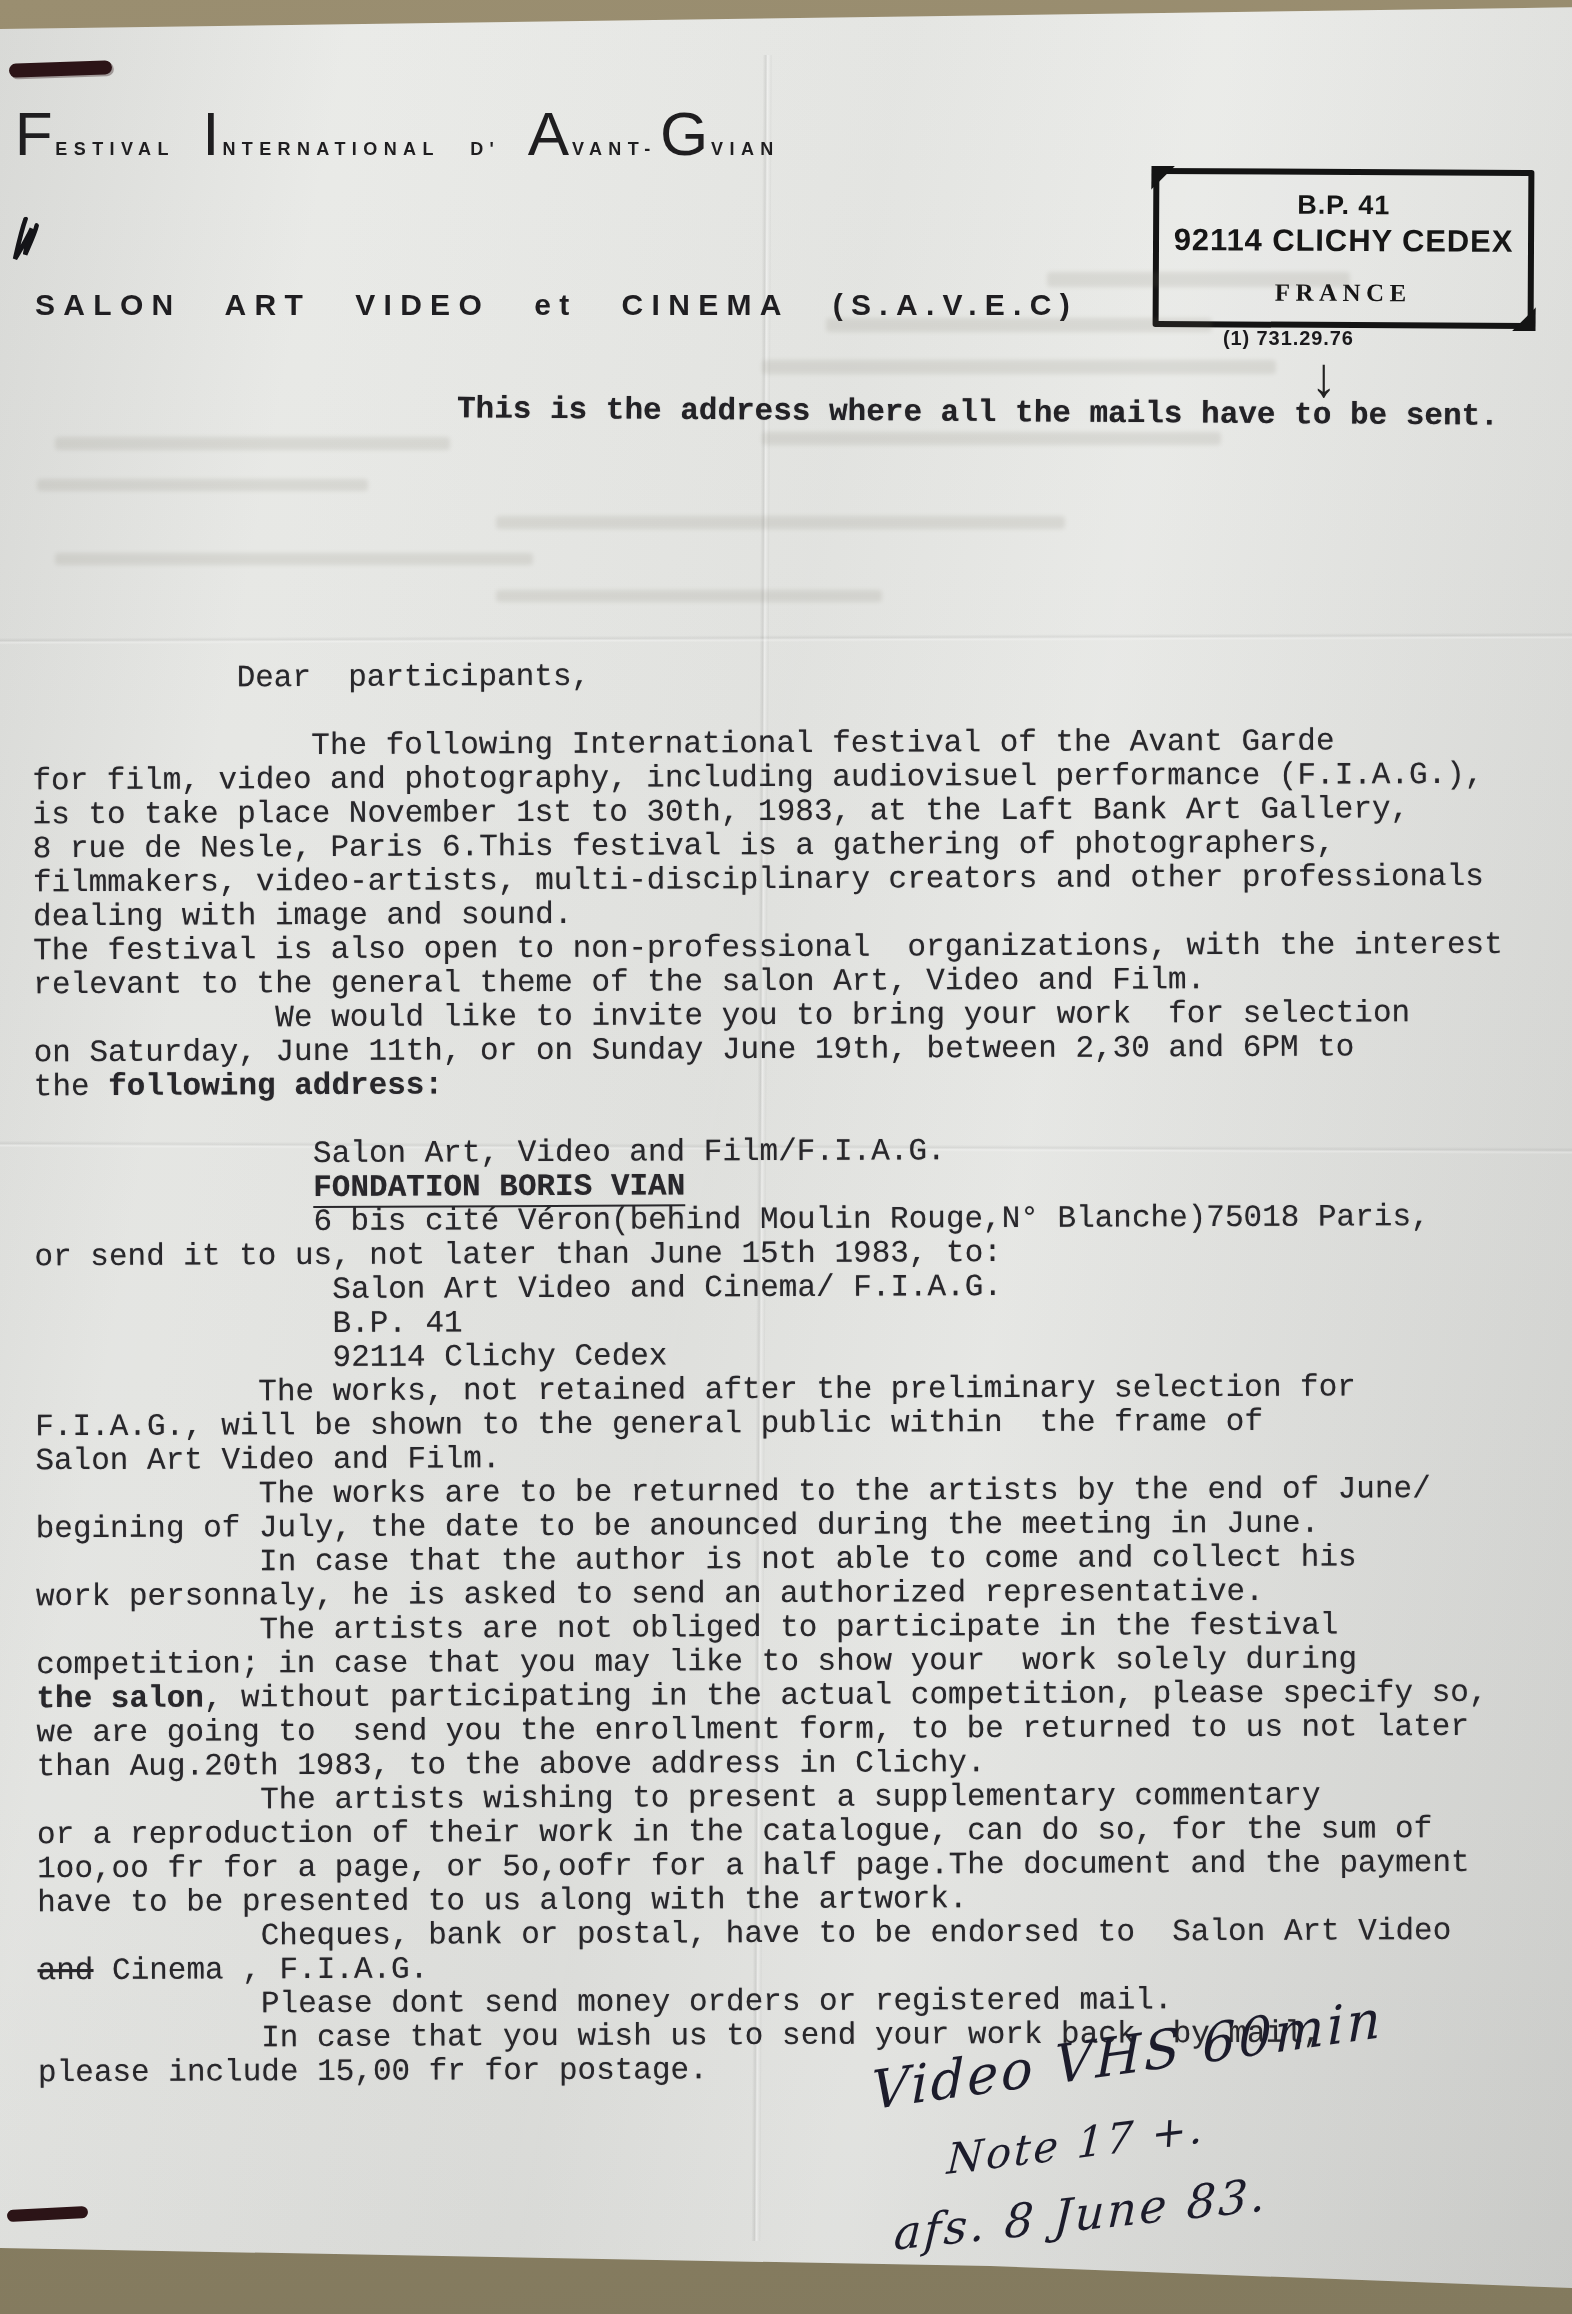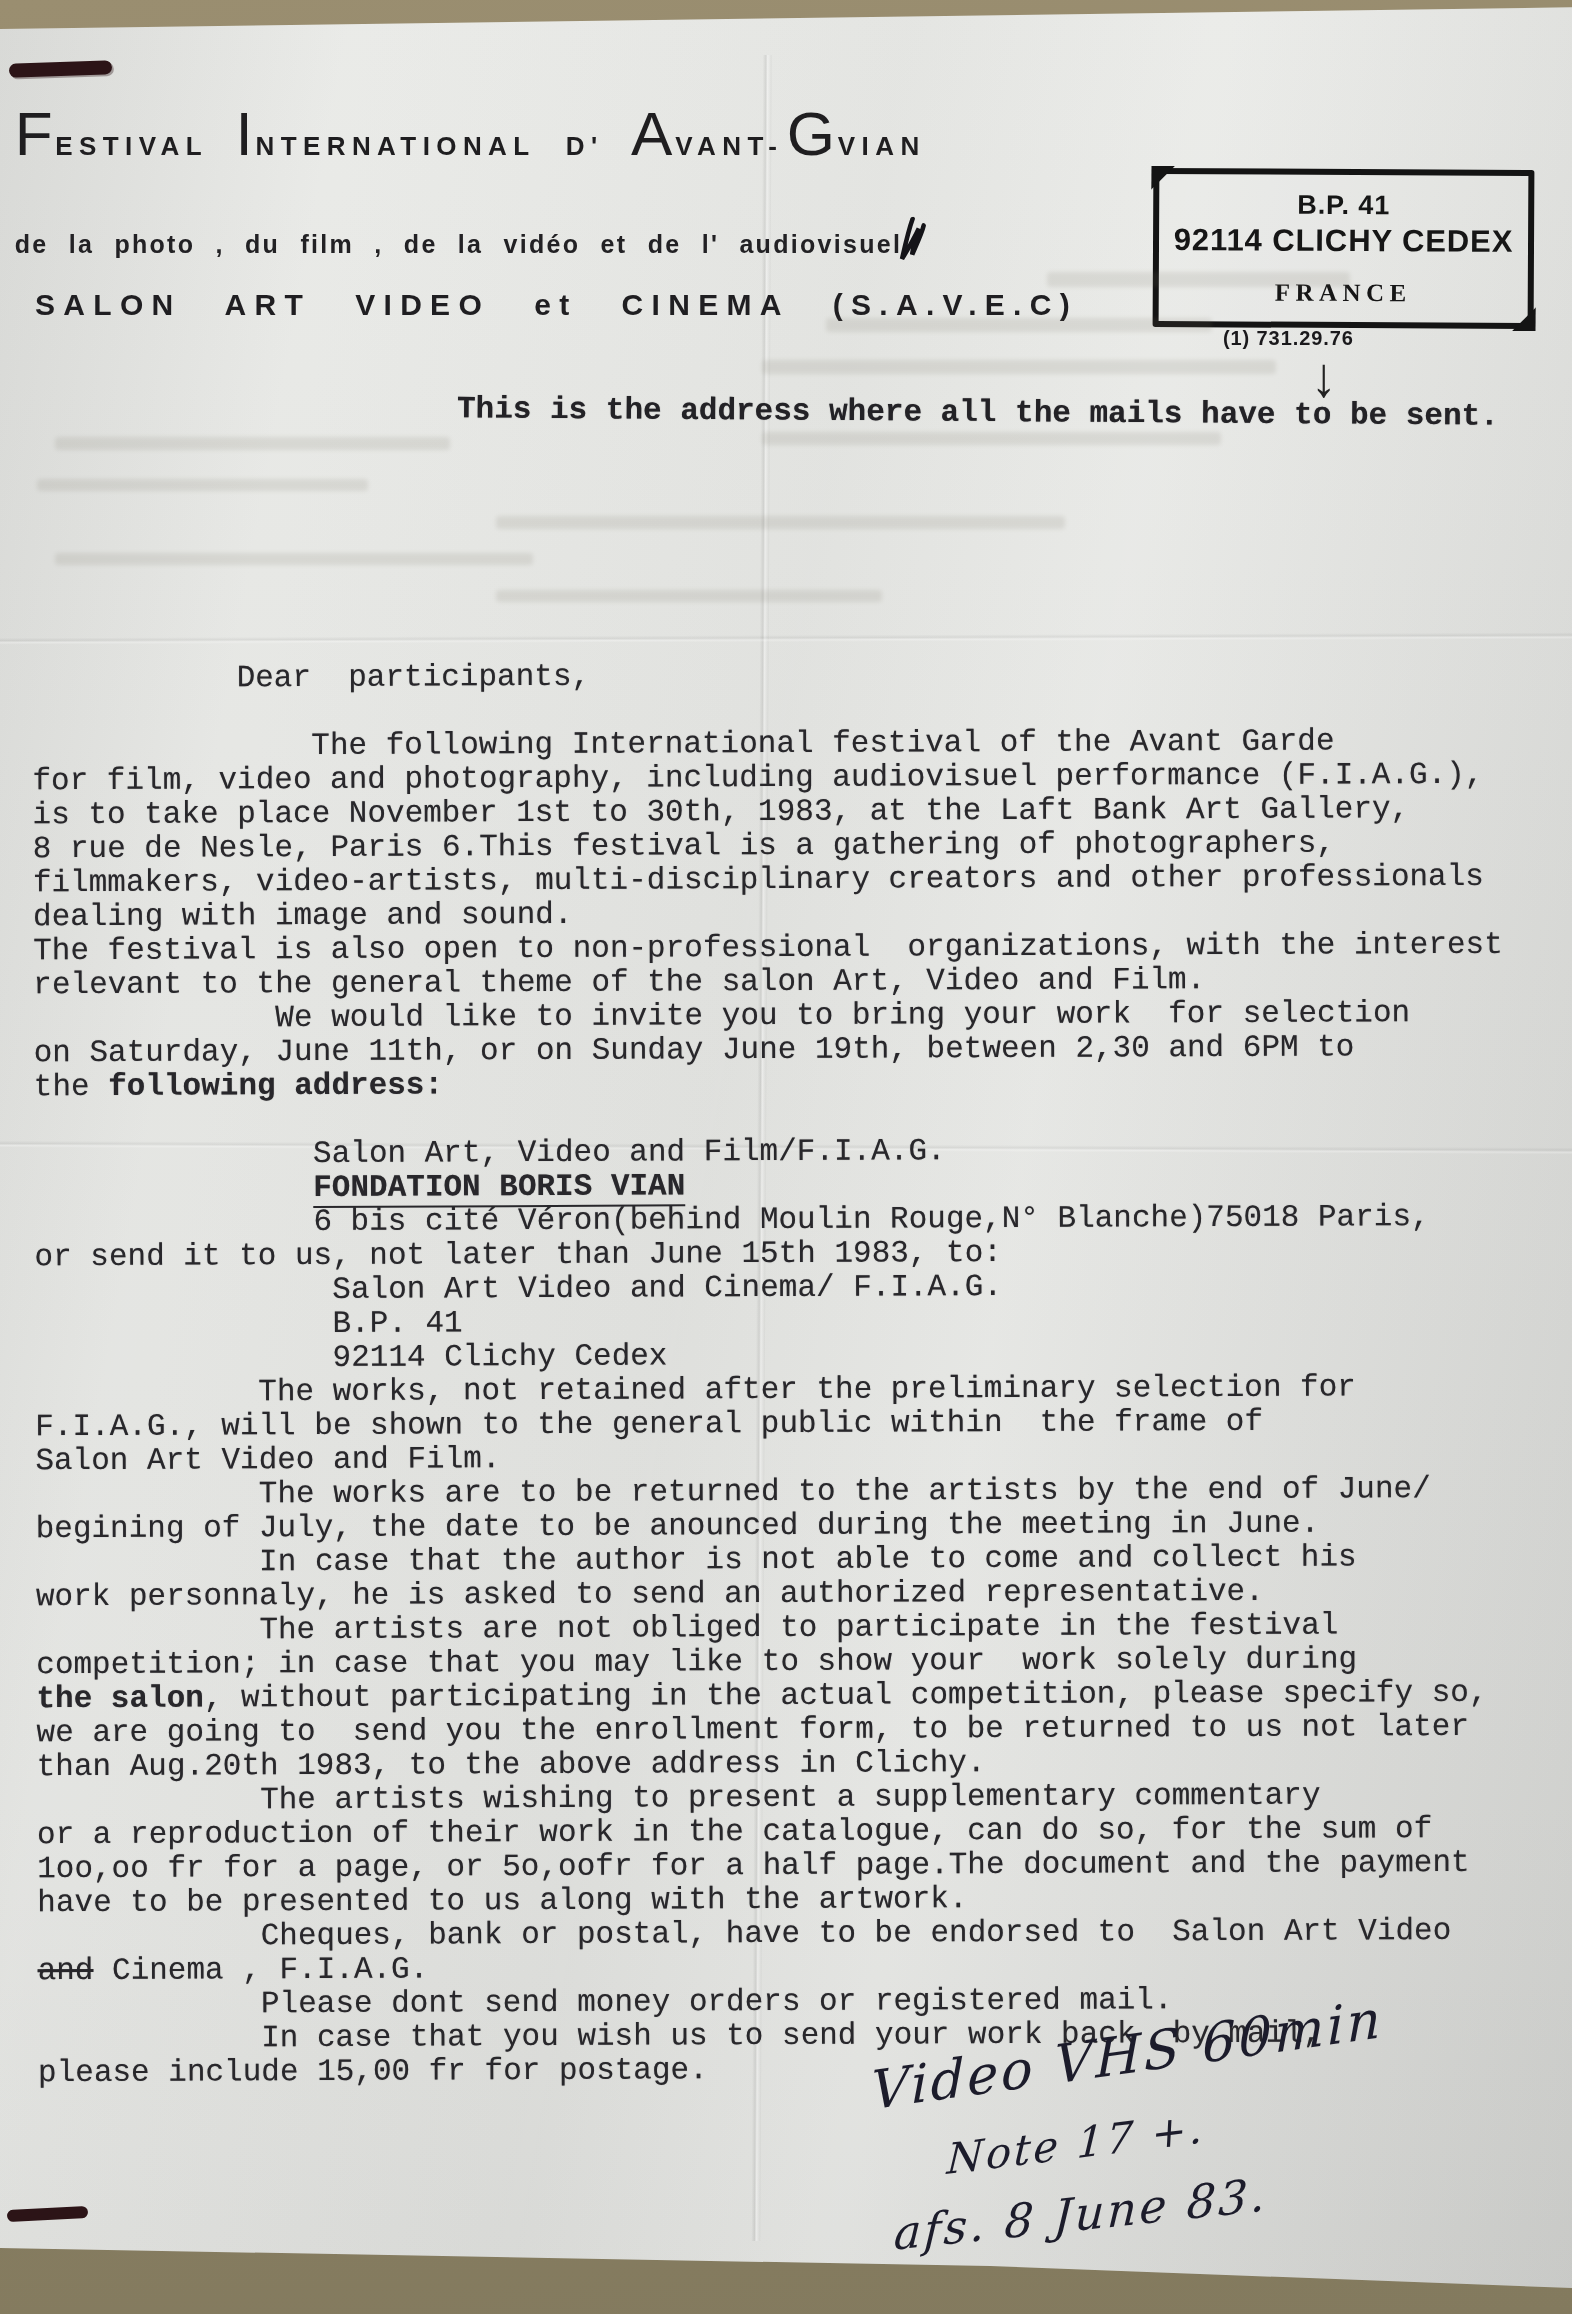--- a/index.html
+++ b/index.html
@@ -33,21 +33,21 @@
   .mark-top{left:9.2px;top:62px;width:103px;height:13.8px;transform:rotate(-2deg);box-shadow:1.8px 1.8px 0 rgba(44,20,23,0.35);}
   .mark-bottom{left:7.3px;top:2208px;width:81px;height:12px;transform:rotate(-3deg);}
   
   .letterhead{
     position:absolute;left:14.7px;top:103px;display:flex;align-items:baseline;gap:27.5px;
     color:#1f1e20;white-space:nowrap;
   }
   .lh-group{display:flex;align-items:baseline;}
   .lh-group.tight{margin-left:-24px;}
   .lh-big{font-size:62px;font-weight:400;line-height:1;letter-spacing:0;}
-  .lh-small{font-size:26px;font-weight:700;letter-spacing:6.4px;padding-left:2.8px;}
+  .lh-small{font-size:18px;font-weight:700;letter-spacing:6.4px;padding-left:2.8px;}
   .subtitle{
     position:absolute;left:14.7px;top:213px;font-size:25px;font-weight:700;
     letter-spacing:2.3px;word-spacing:11px;color:#222124;white-space:nowrap;
   }
   .ink-scribble{display:inline-block;transform:rotate(-14deg) translateY(5.5px);margin-left:-13px;}
   .salon-line{
     position:absolute;left:35px;top:288px;font-size:30px;font-weight:700;
     letter-spacing:8.3px;word-spacing:27.5px;color:#1f1e21;white-space:nowrap;
   }
   
@@ -126,21 +126,21 @@
       <span class="lh-group">
         <span class="lh-big">A</span>
         <span class="lh-small">VANT-</span>
       </span>
       <span class="lh-group tight">
         <span class="lh-big">G</span>
         <span class="lh-small">VIAN</span>
       </span>
     </div>
   <div class="subtitle">
-    <span>de la photo , du film , de la vidéo et de l' audiovisuel</span><span class="ink-scribble"><svg width="39" height="40" viewBox="0 0 42 44">
+    <span class="ink-scribble"><svg width="39" height="40" viewBox="0 0 42 44">
           <path d="M30 2 C22 14 14 30 8 42 C16 34 26 24 34 14 C28 24 22 34 20 40 C26 32 36 20 40 12" stroke="#141418" stroke-width="5" fill="none" stroke-linecap="round"></path>
         </svg></span>
   </div>
   <div class="salon-line">SALON ART VIDEO et CINEMA (S.A.V.E.C)</div>
 
   <div class="address-box">
     <div class="abox-l1">B.P. 41</div>
     <div class="abox-l2">92114 CLICHY CEDEX</div>
     <div class="abox-l3">FRANCE</div>
   </div>

